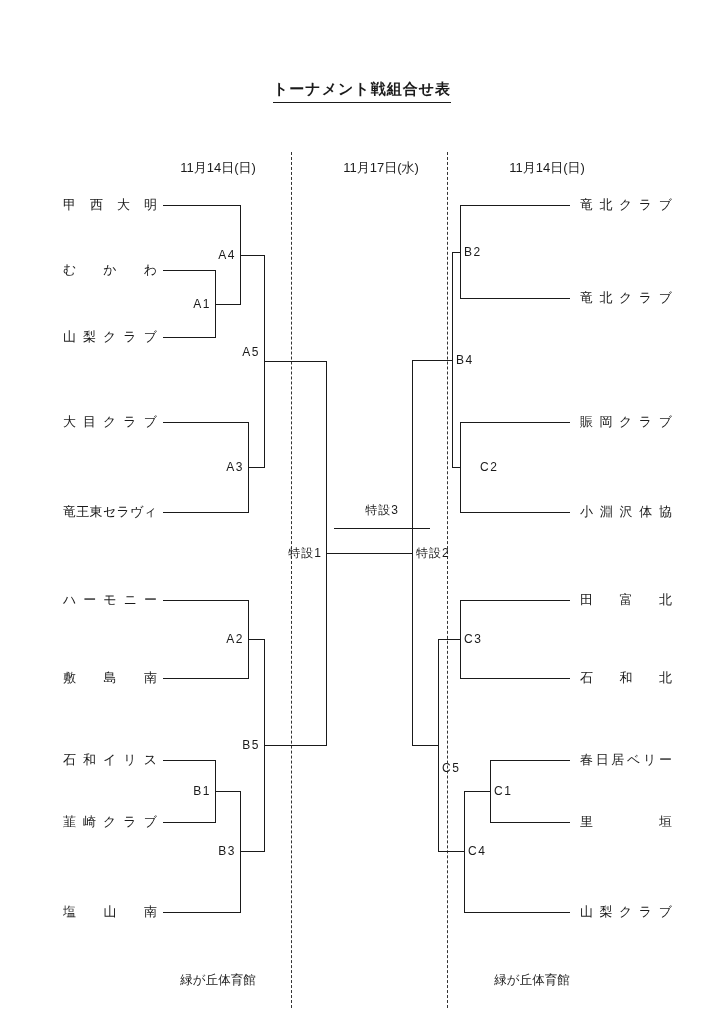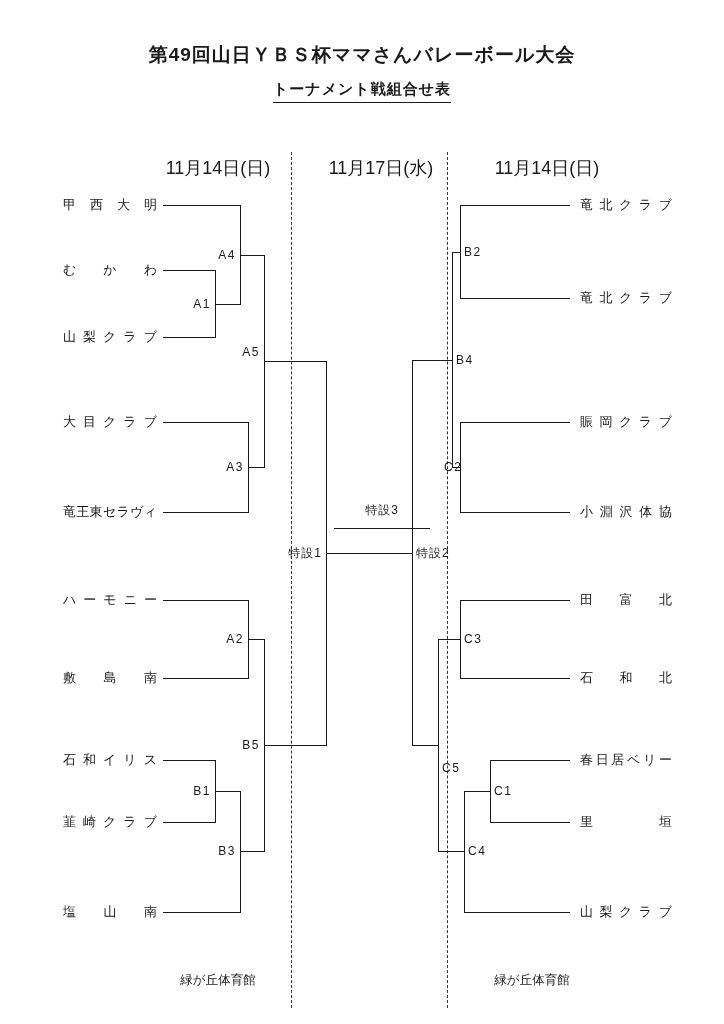--- a/index.html
+++ b/index.html
@@ -17,21 +17,21 @@
   }
   .subtitle-wrap{
     position:absolute;top:80px;left:0;width:724px;text-align:center;
   }
   .subtitle{
     display:inline-block;font-size:15px;font-weight:bold;
     border-bottom:1.5px solid #1a1a1a;padding-bottom:3px;letter-spacing:1px;
   }
   .dhead{
     position:absolute;top:160px;width:130px;text-align:center;
-    font-size:18px;line-height:16px;
+    font-size:13px;line-height:16px;
   }
   .venue{
     position:absolute;top:972px;text-align:center;
     font-size:12.5px;line-height:16px;
   }
   .dash{
     position:absolute;top:152px;height:856px;width:0;
     border-left:1px dashed #333;
   }
   .line{position:absolute;background:#1a1a1a;}
@@ -45,21 +45,20 @@
     position:absolute;font-size:12px;line-height:16px;letter-spacing:1.5px;
     white-space:nowrap;
   }
   .ml-c{text-align:center;letter-spacing:1px;}
 </style>
 </head>
 <body>
 
 <div class="page">
 
-  <div class="title">第49回山日ＹＢＳ杯ママさんバレーボール大会</div>
   <div class="subtitle-wrap">
     <span class="subtitle">トーナメント戦組合せ表</span>
   </div>
 
   <div class="dhead" style="left:153px">11月14日(日)</div>
   <div class="dhead" style="left:316px">11月17日(水)</div>
   <div class="dhead" style="left:482px">11月14日(日)</div>
 
   <div class="dash" style="left:291px"></div>
   <div class="dash" style="left:447px"></div>
@@ -149,21 +148,21 @@
   <div class="ml" style="right:464px;top:737px">B5</div>
   <div class="ml" style="right:513px;top:783px">B1</div>
   <div class="ml" style="right:488px;top:843px">B3</div>
 
   <div class="ml ml-c" style="right:402px;top:545px">特設1</div>
   <div class="ml ml-c" style="left:334px;top:502px;width:96px">特設3</div>
   <div class="ml ml-c" style="left:416px;top:545px">特設2</div>
 
   <div class="ml" style="left:464px;top:244px">B2</div>
   <div class="ml" style="left:456px;top:352px">B4</div>
-  <div class="ml" style="left:444px;top:459px">C2</div>
+  <div class="ml" style="left:480px;top:459px">C2</div>
   <div class="ml" style="left:464px;top:631px">C3</div>
   <div class="ml" style="left:442px;top:760px">C5</div>
   <div class="ml" style="left:494px;top:783px">C1</div>
   <div class="ml" style="left:468px;top:843px">C4</div>
 
   <div class="venue" style="left:148px;width:140px">緑が丘体育館</div>
   <div class="venue" style="left:462px;width:140px">緑が丘体育館</div>
 
 </div>
 

